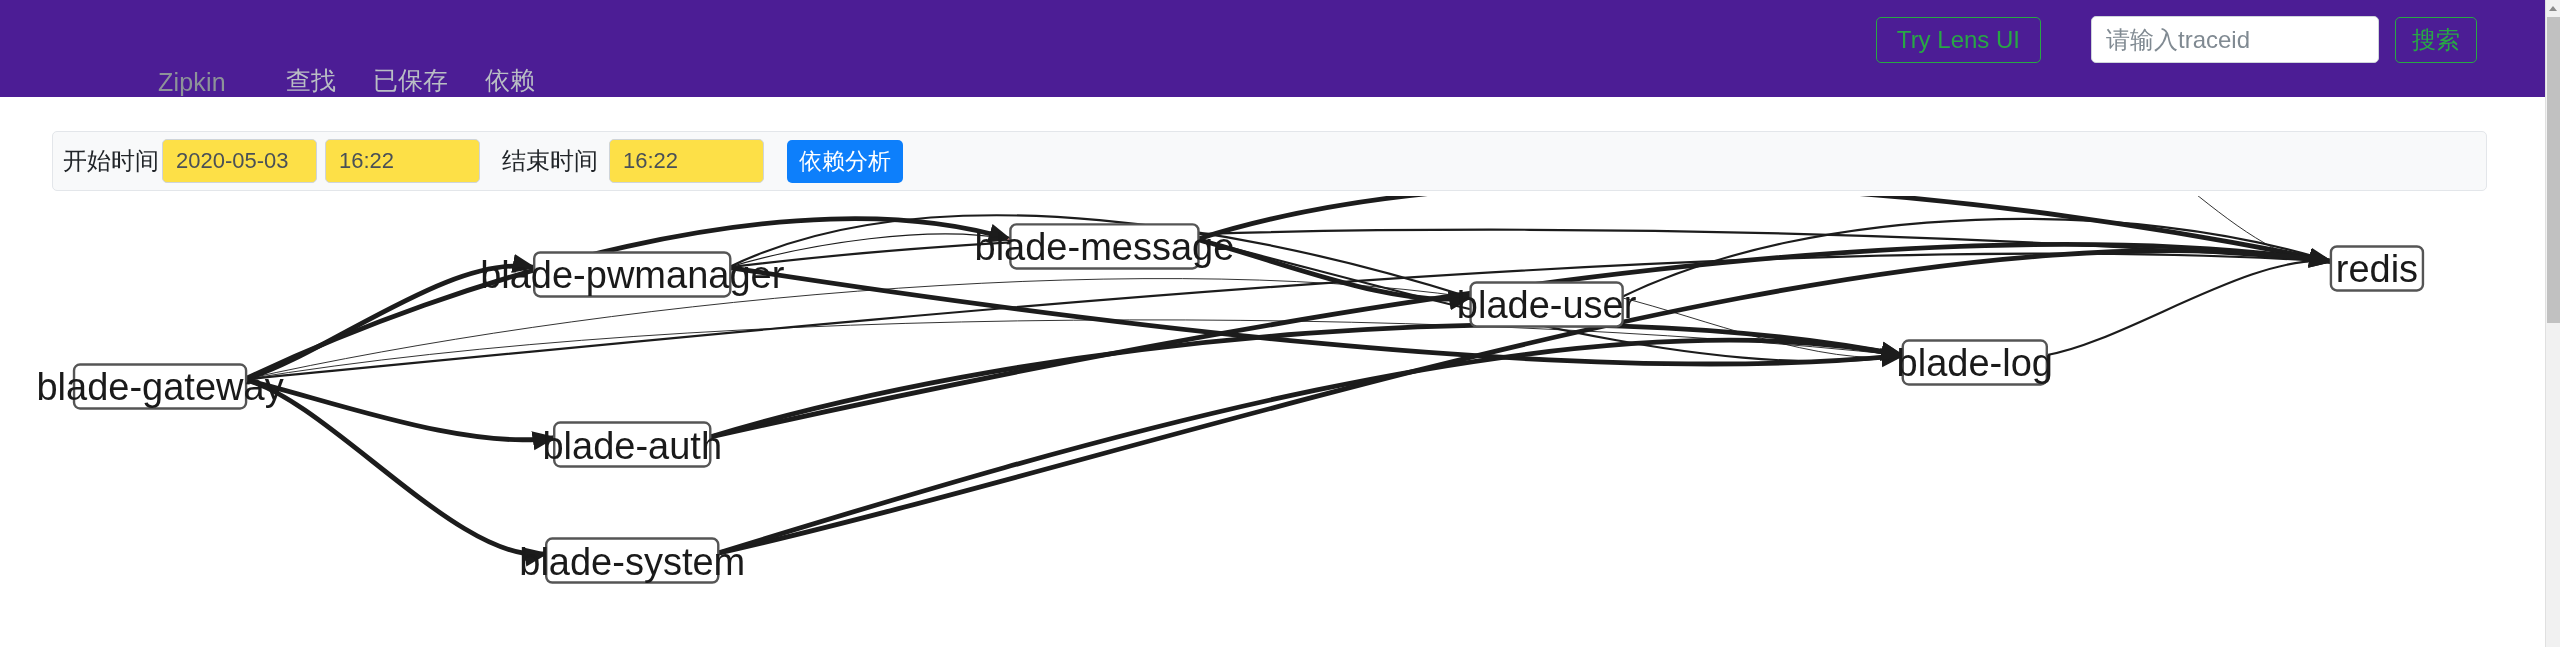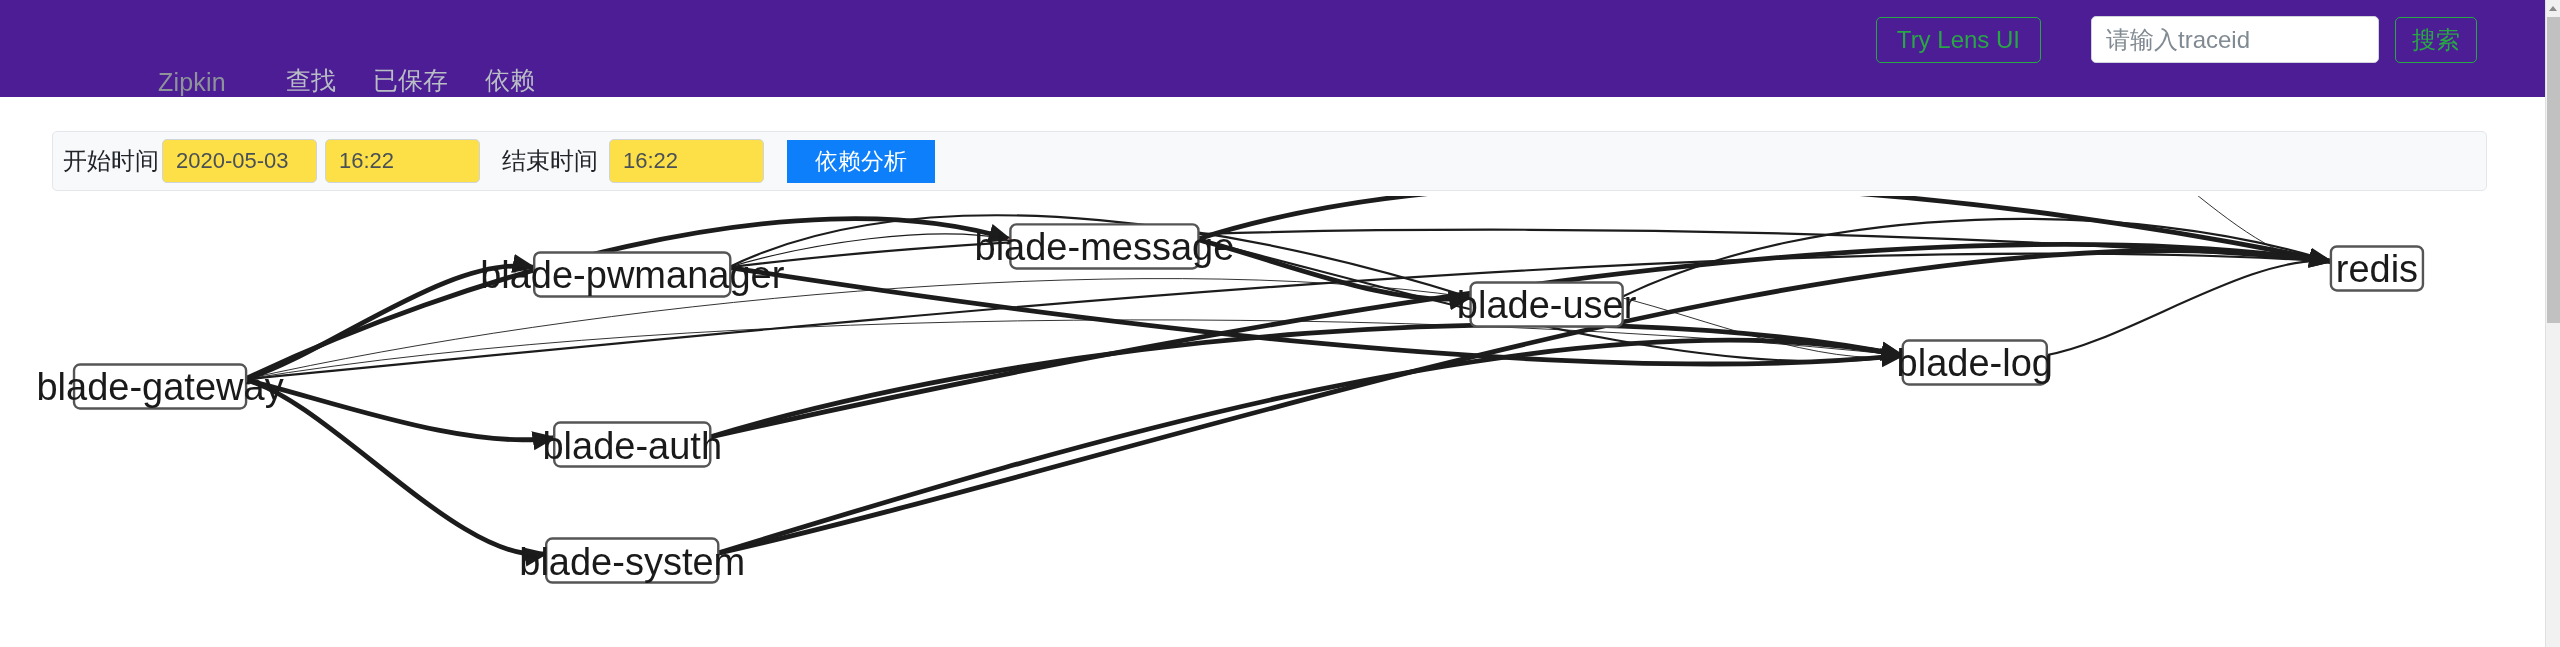--- a/index.html
+++ b/index.html
@@ -126,27 +126,27 @@
     font-family: inherit;
     padding: 0 13px;
     outline: none;
   }
   .date-input { width: 155px; }
   .time-input { width: 155px; margin-left: 8px; }
   #end-label { margin-left: 22px; }
   #analyze-btn {
     margin-left: 23px;
     height: 43px;
-    padding: 0 28px;
+    padding: 0 12px;
     display: flex;
     align-items: center;
     justify-content: center;
     background: #0d7ffb;
     border: none;
-    border-radius: 0;
+    border-radius: 5px;
     color: #ffffff;
     font-size: 23px;
     font-family: inherit;
     cursor: pointer;
     white-space: nowrap;
   }
 
   
   #graph-area {
     position: absolute;

